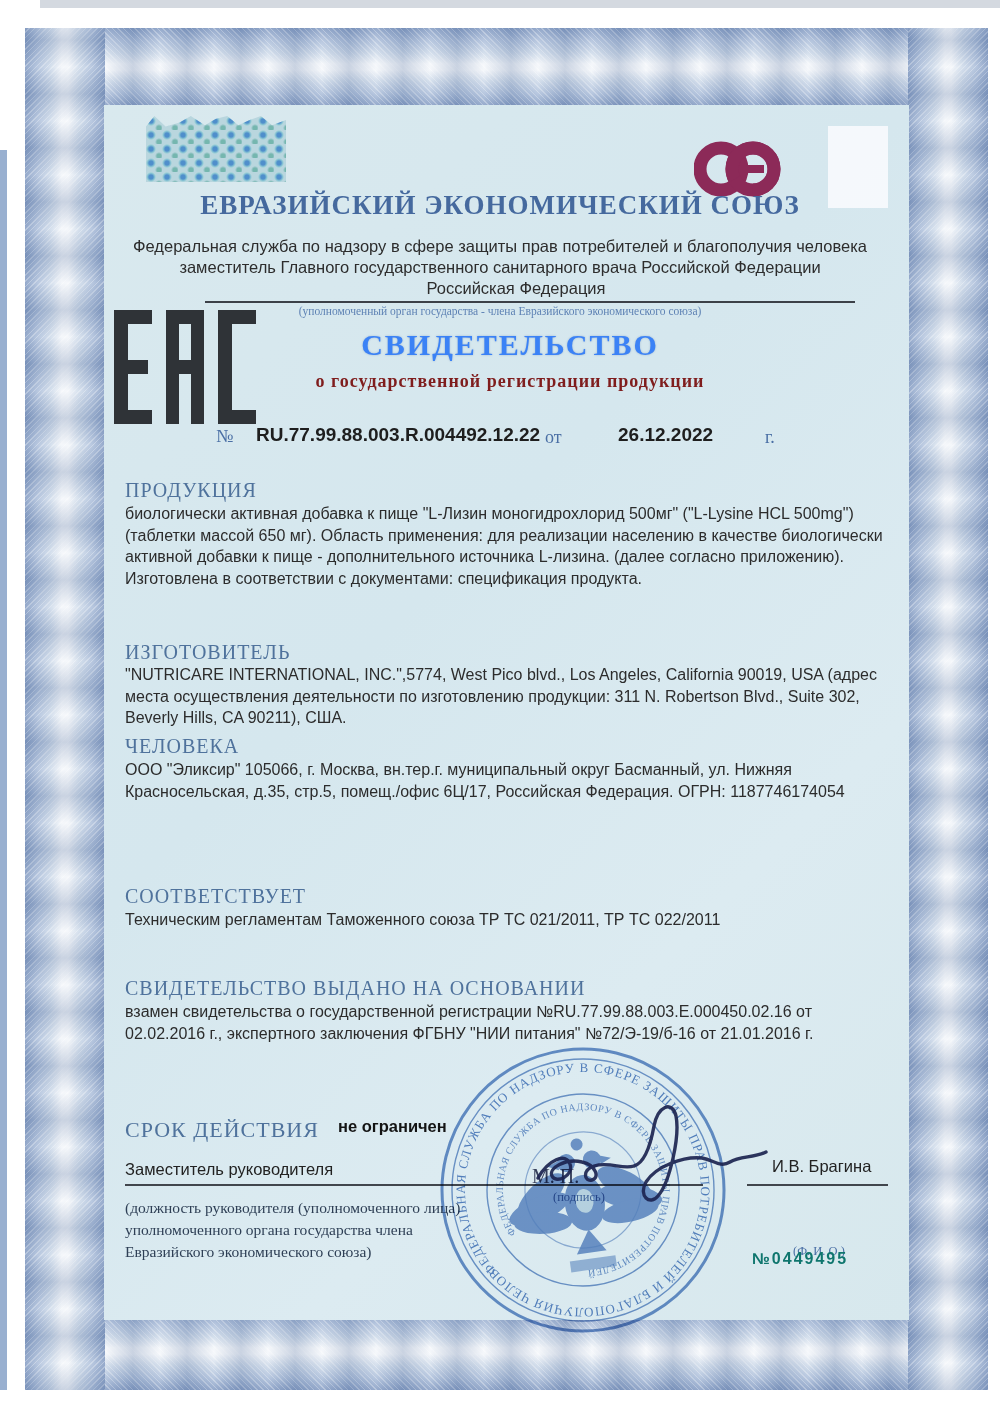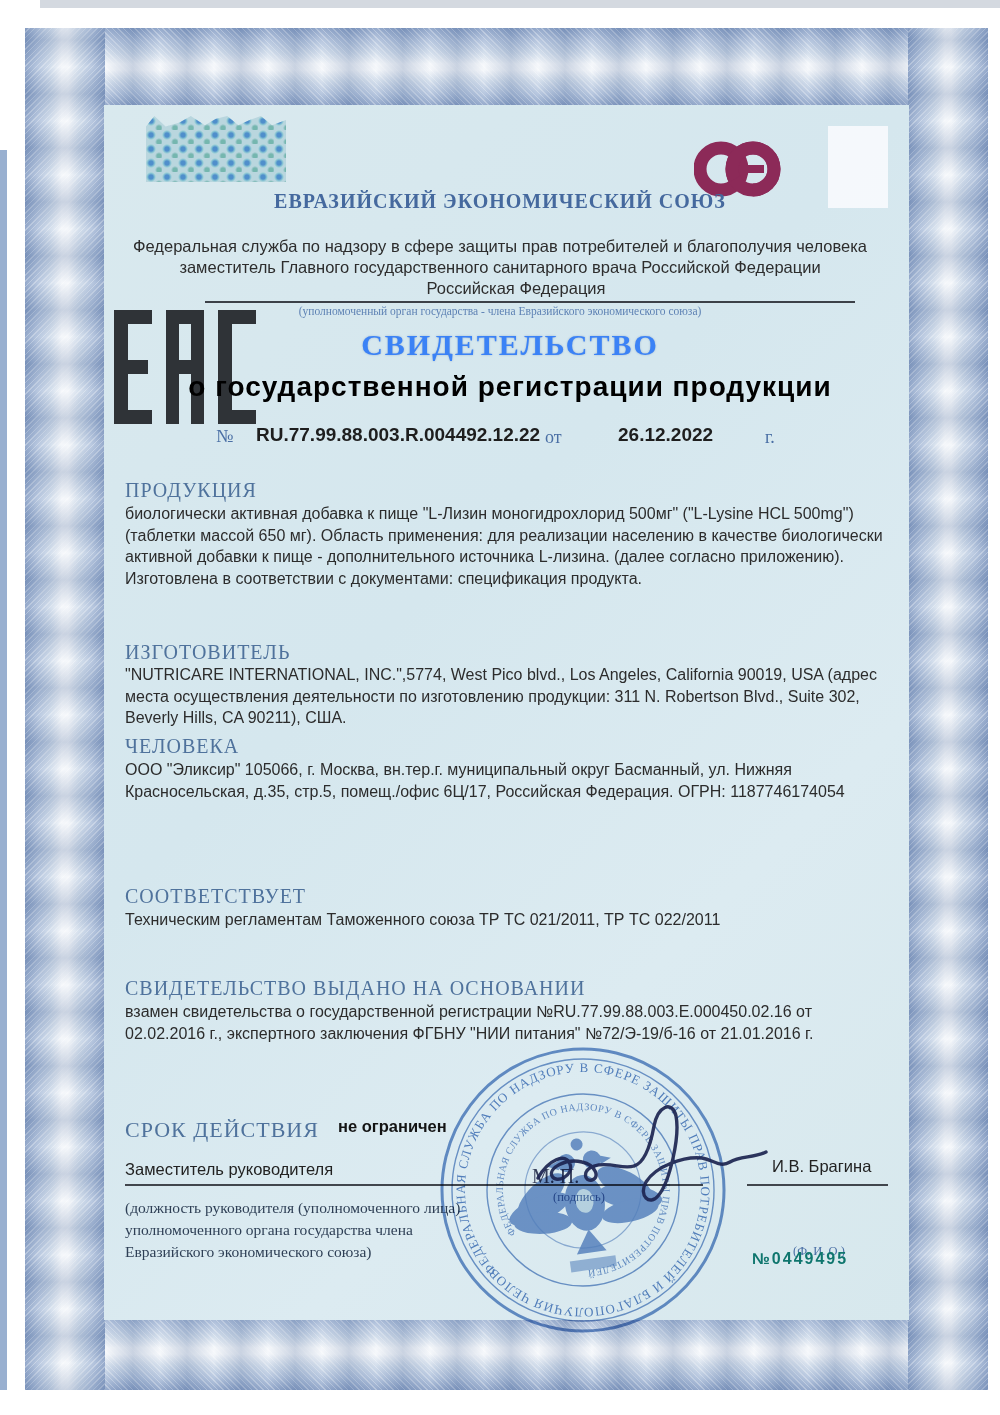--- a/index.html
+++ b/index.html
@@ -19,28 +19,28 @@
     background:
       repeating-linear-gradient(0deg, rgba(104,128,168,0.30) 0px, rgba(255,255,255,0.18) 27px, rgba(104,128,168,0.30) 54px),
       repeating-linear-gradient(-45deg, rgba(255,255,255,0.30) 0 1px, rgba(0,0,0,0) 1px 4px),
       linear-gradient(to right,#7e97c0 0%,#a9bcd9 16%,#ccd9e9 32%,#f3f6fa 46%,#f3f6fa 54%,#ccd9e9 68%,#a9bcd9 84%,#7e97c0 100%);
   }
   .inner-sheet{position:absolute;left:104px;top:105px;width:805px;height:1215px;
     background:linear-gradient(135deg,#d9e9ee 0%,#d5e7ee 40%,#dcebf1 70%,#d7e8ed 100%);z-index:2;}
 
   
   .ctr{left:0;width:1000px;text-align:center;}
-  .union-title{font-family:"Liberation Serif",serif;font-weight:bold;font-size:20px;
+  .union-title{font-family:"Liberation Serif",serif;font-weight:bold;font-size:27px;
     color:#45699e;letter-spacing:1px;}
   .auth-line{font-size:16.5px;color:#2d2d2d;}
   .auth-note{font-size:11.5px;color:#5e82b4;font-family:"Liberation Serif",serif;}
   .doc-title{font-family:"Liberation Serif",serif;font-weight:bold;font-size:30px;
     color:#3b82f6;letter-spacing:2px;text-shadow:0 0 2px rgba(78,116,168,0.45);}
-  .doc-subtitle{font-family:Liberation Sans, sans-serif;font-weight:bold;font-size:28px;
-    color:#000000;letter-spacing:1px;}
+  .doc-subtitle{font-family:Liberation Serif, serif;font-weight:bold;font-size:18px;
+    color:#7f1d1d;letter-spacing:1px;}
   .sec-head{font-family:"Liberation Serif",serif;font-size:20px;color:#4f729c;letter-spacing:1px;}
   .sec-body{font-size:16px;line-height:1.35;color:#2c2c2c;}
   .reg{font-weight:bold;font-size:19px;color:#1e1e1e;}
   .reg-label{font-family:"Liberation Serif",serif;font-size:18px;color:#4a6fa5;}
   .small-note{font-family:"Liberation Serif",serif;font-size:12.5px;color:#4a6fa5;}
   .pos-note{font-family:"Liberation Serif",serif;font-size:15.5px;line-height:1.42;color:#2e3f55;}
   .sig-line{height:0;border-top:2px solid #41464d;}
   .serial{font-family:Liberation Sans, sans-serif;font-weight:bold;font-size:16px;
     color:#0f766e;letter-spacing:2px;}
   .content{z-index:3;}

